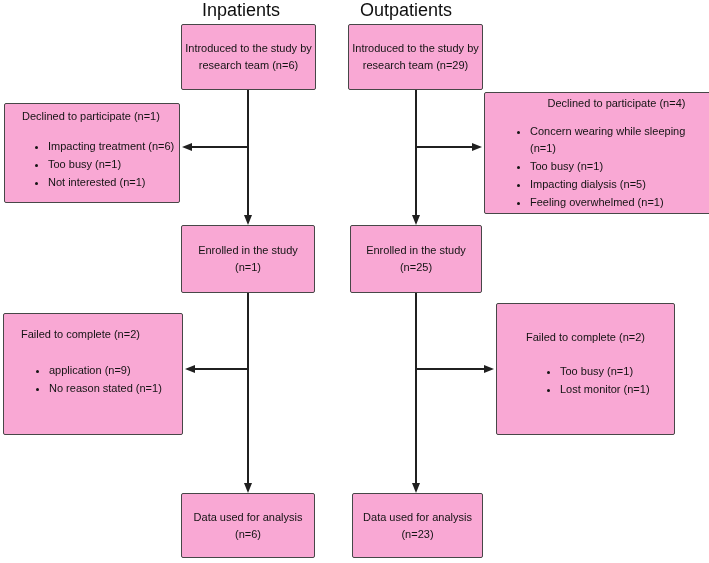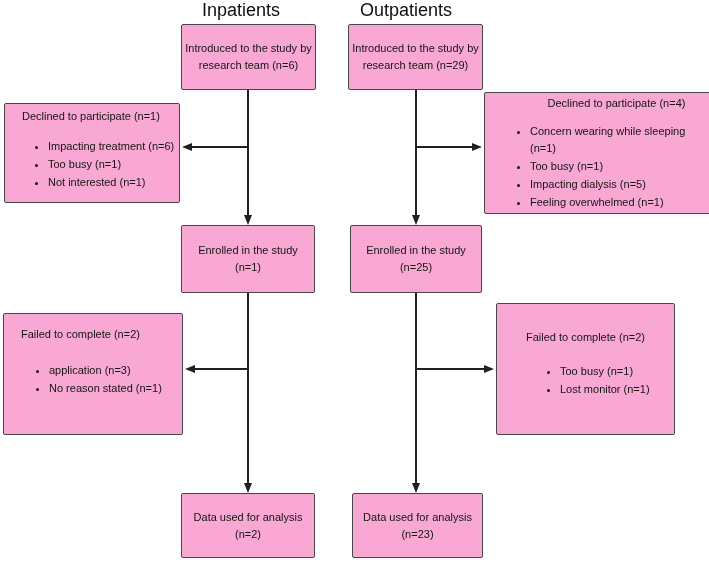--- a/index.html
+++ b/index.html
@@ -94,21 +94,21 @@
   </div>
   <div class="box center" style="left:350px;top:225px;width:132px;height:68px;">
     <div class="nowrap">Enrolled in the study</div>
     <div class="nowrap">(n=25)</div>
   </div>
 
   <div class="box" id="failed-left" style="left:3px;top:313px;width:180px;height:122px;">
     <div class="title-left">Failed to complete (n=2)</div>
     <ul>
       <li>
-        <div>application (n=3)</div>
+        <div>application (n=9)</div>
       </li>
       <li>
           <div>No reason stated (n=1)</div>
         </li>
     </ul>
   </div>
 
   <div class="box" id="failed-right" style="left:496px;top:303px;width:179px;height:132px;">
     <div class="title-center">Failed to complete (n=2)</div>
     <ul>
@@ -116,21 +116,21 @@
           <div>Too busy (n=1)</div>
         </li>
       <li>
           <div>Lost monitor (n=1)</div>
         </li>
     </ul>
   </div>
 
   <div class="box center" style="left:181px;top:493px;width:134px;height:65px;">
     <div class="nowrap">Data used for analysis</div>
-    <div class="nowrap">(n=2)</div>
+    <div class="nowrap">(n=6)</div>
   </div>
   <div class="box center" style="left:352px;top:493px;width:131px;height:65px;">
     <div class="nowrap">Data used for analysis</div>
     <div class="nowrap">(n=23)</div>
   </div>
 
   <div class="vline" style="left:247.2px;top:90px;height:126px;"></div>
   <div class="arr down" style="left:243.5px;top:215px;"></div>
   <div class="vline" style="left:247.2px;top:293px;height:190px;"></div>
   <div class="arr down" style="left:243.5px;top:483px;"></div>

